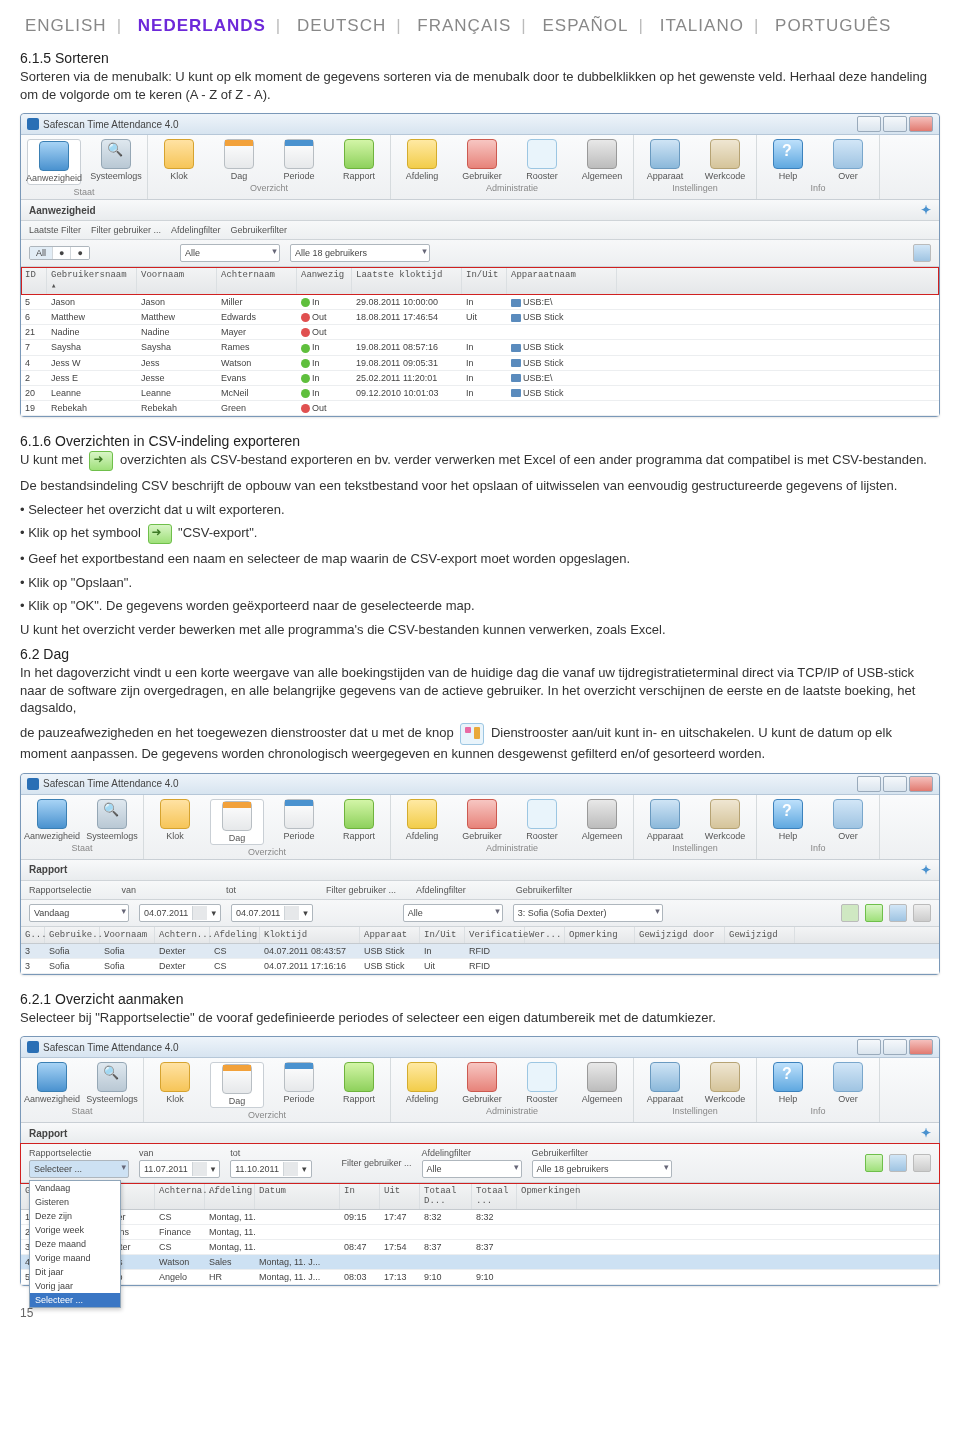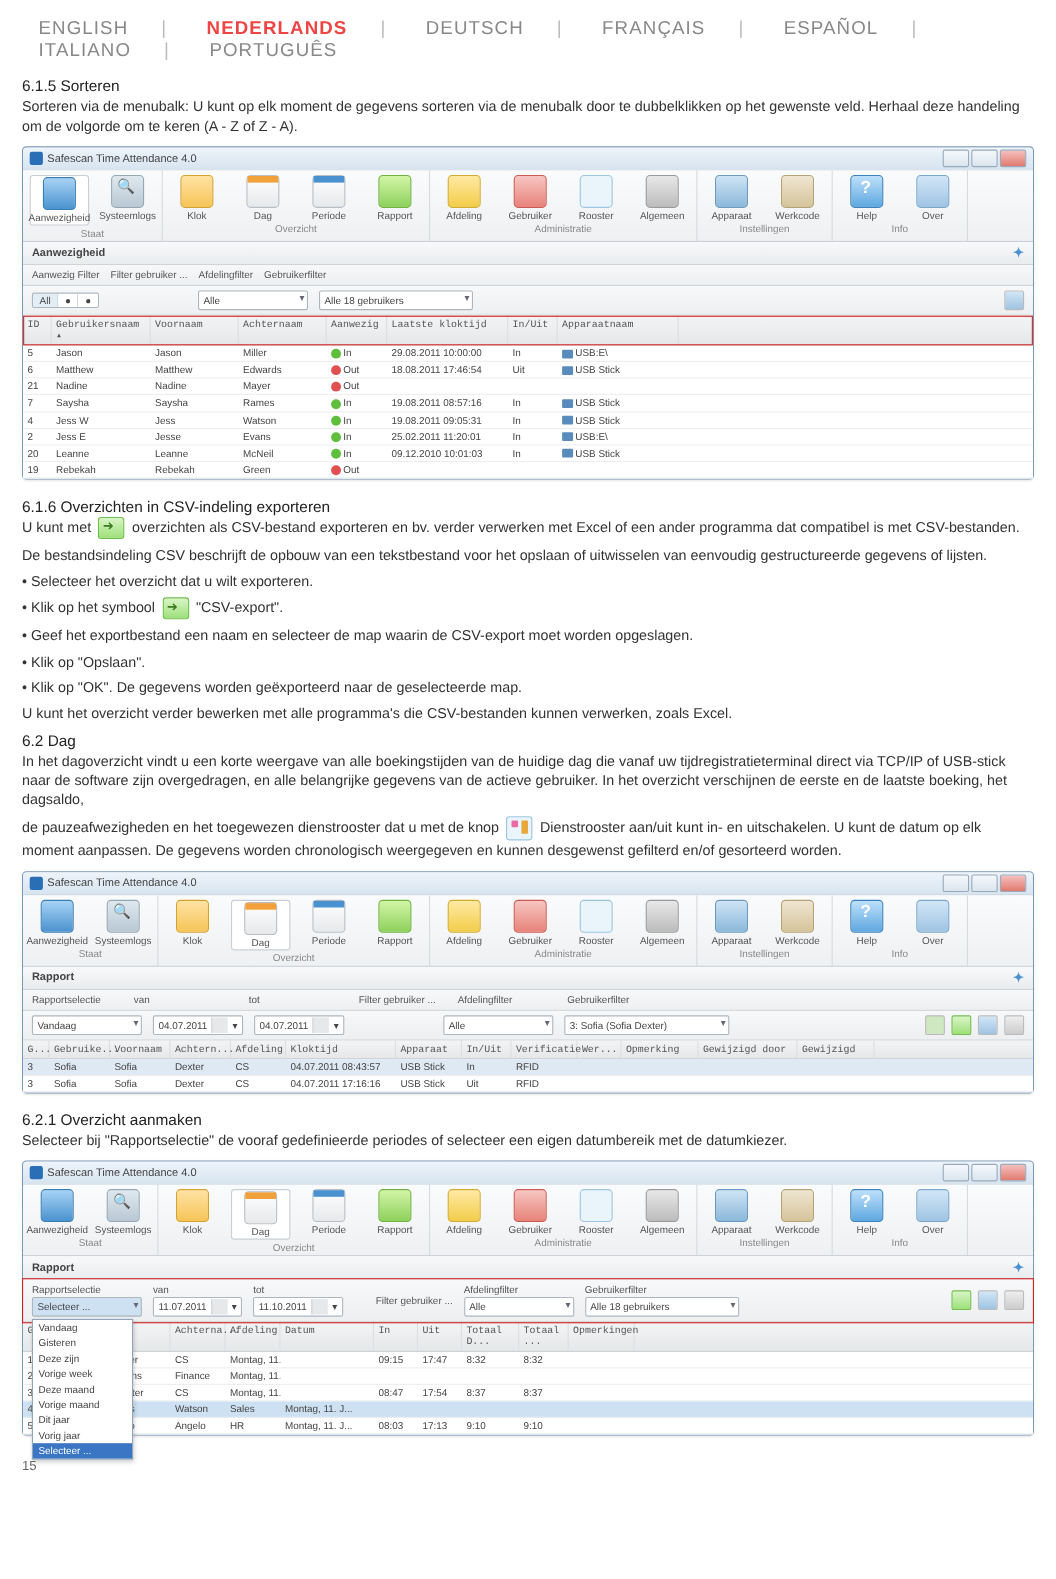--- a/index.html
+++ b/index.html
@@ -11,23 +11,23 @@
     background: #fff;
     width: 920px;
   }
   .lang-bar {
     font-size: 17px;
     color: #888;
     letter-spacing: 1px;
     margin-bottom: 14px;
     font-family: Arial, sans-serif;
   }
-  .lang-bar span { margin: 0 15px; }
+  .lang-bar span { margin: 0 5px; }
   .lang-bar .sep { color: #bbb; }
-  .lang-bar .active { color: #ef4444; font-weight: bold; }
+  .lang-bar .active { color: #6d28d9; font-weight: bold; }
   .section-title {
     font-size: 14px;
     color: #222;
     margin: 8px 0 2px 0;
   }
   .body-text {
     font-size: 13px;
     line-height: 1.35;
     color: #333;
     margin: 0 0 6px 0;
@@ -340,21 +340,21 @@
           </div>
         </div>
         <div class="rib-group-label">Info</div>
       </div>
     </div>
   <div class="panel-hdr">
     <span>Aanwezigheid</span>
     <span class="plus">✦</span>
   </div>
   <div class="filter-row">
-    <span class="lbl">Aanwezig Filter</span>
+    <span class="lbl">Laatste Filter</span>
     <span class="lbl">Filter gebruiker ...</span>
     <span class="lbl">Afdelingfilter</span>
     <span class="lbl">Gebruikerfilter</span>
   </div>
   <div class="filter-row">
     <div class="segctl">
       <span class="on">All</span>
         <span>●</span>
         <span>●</span>
     </div>

